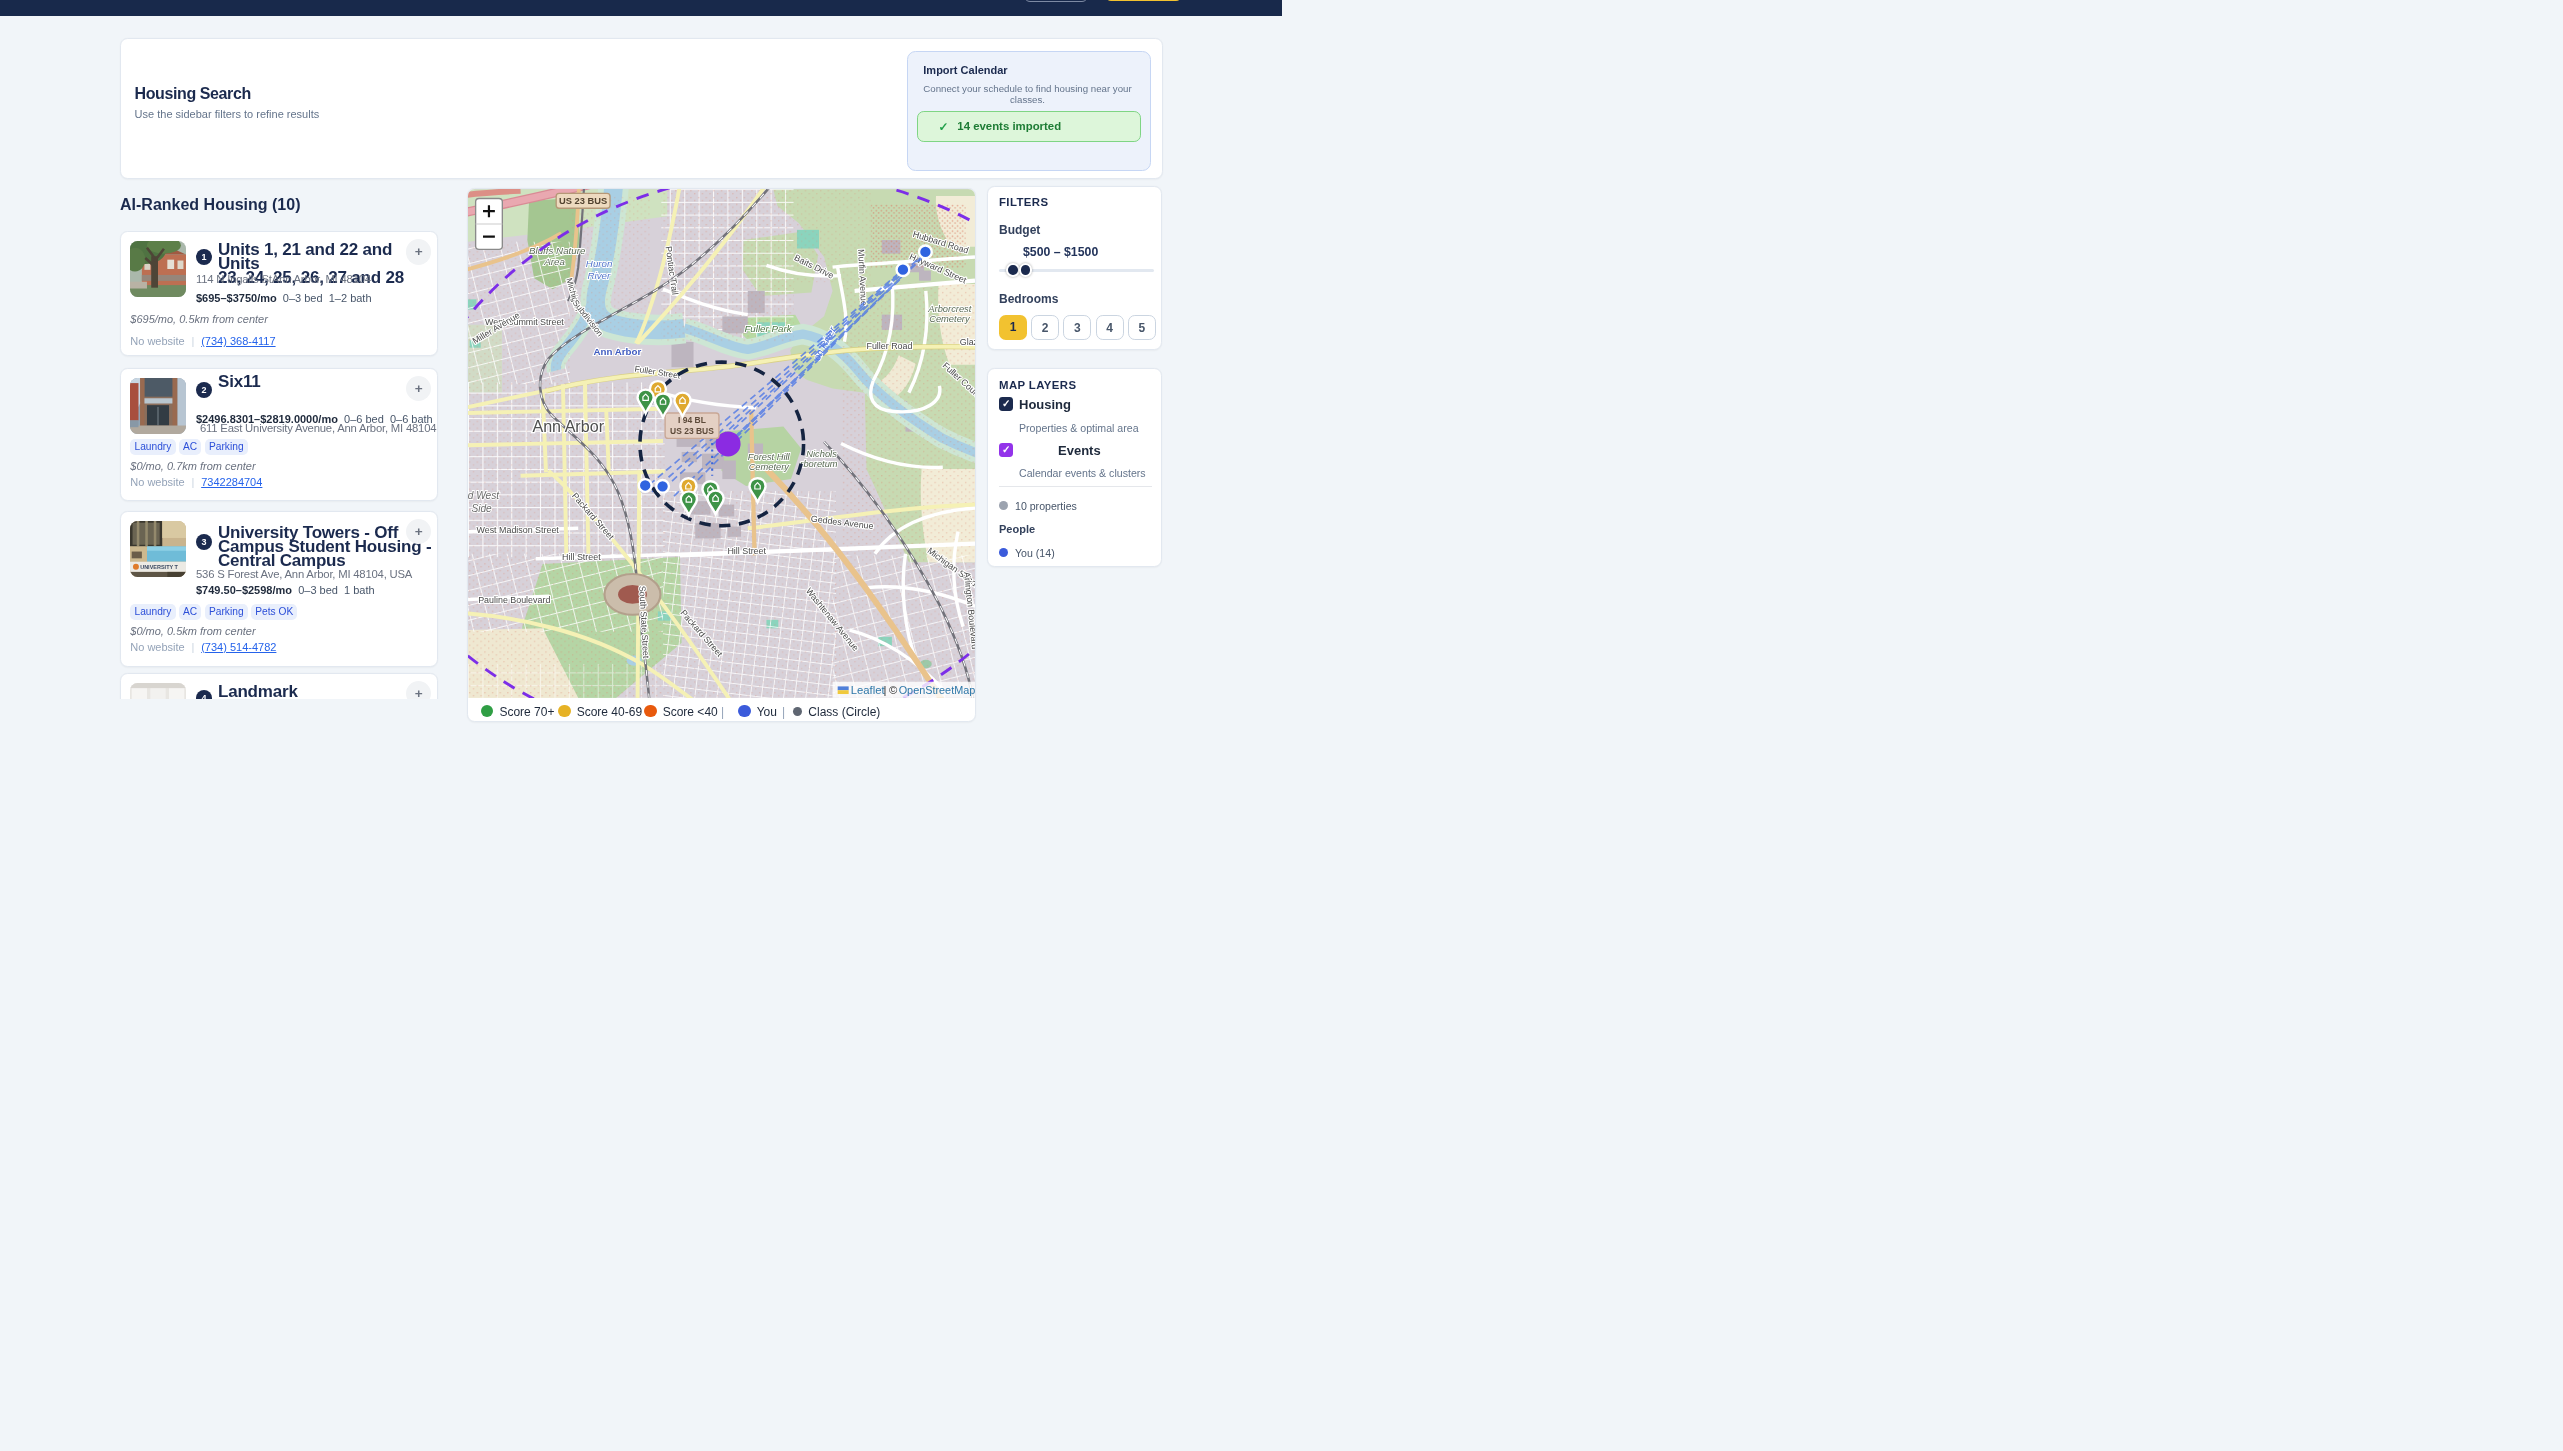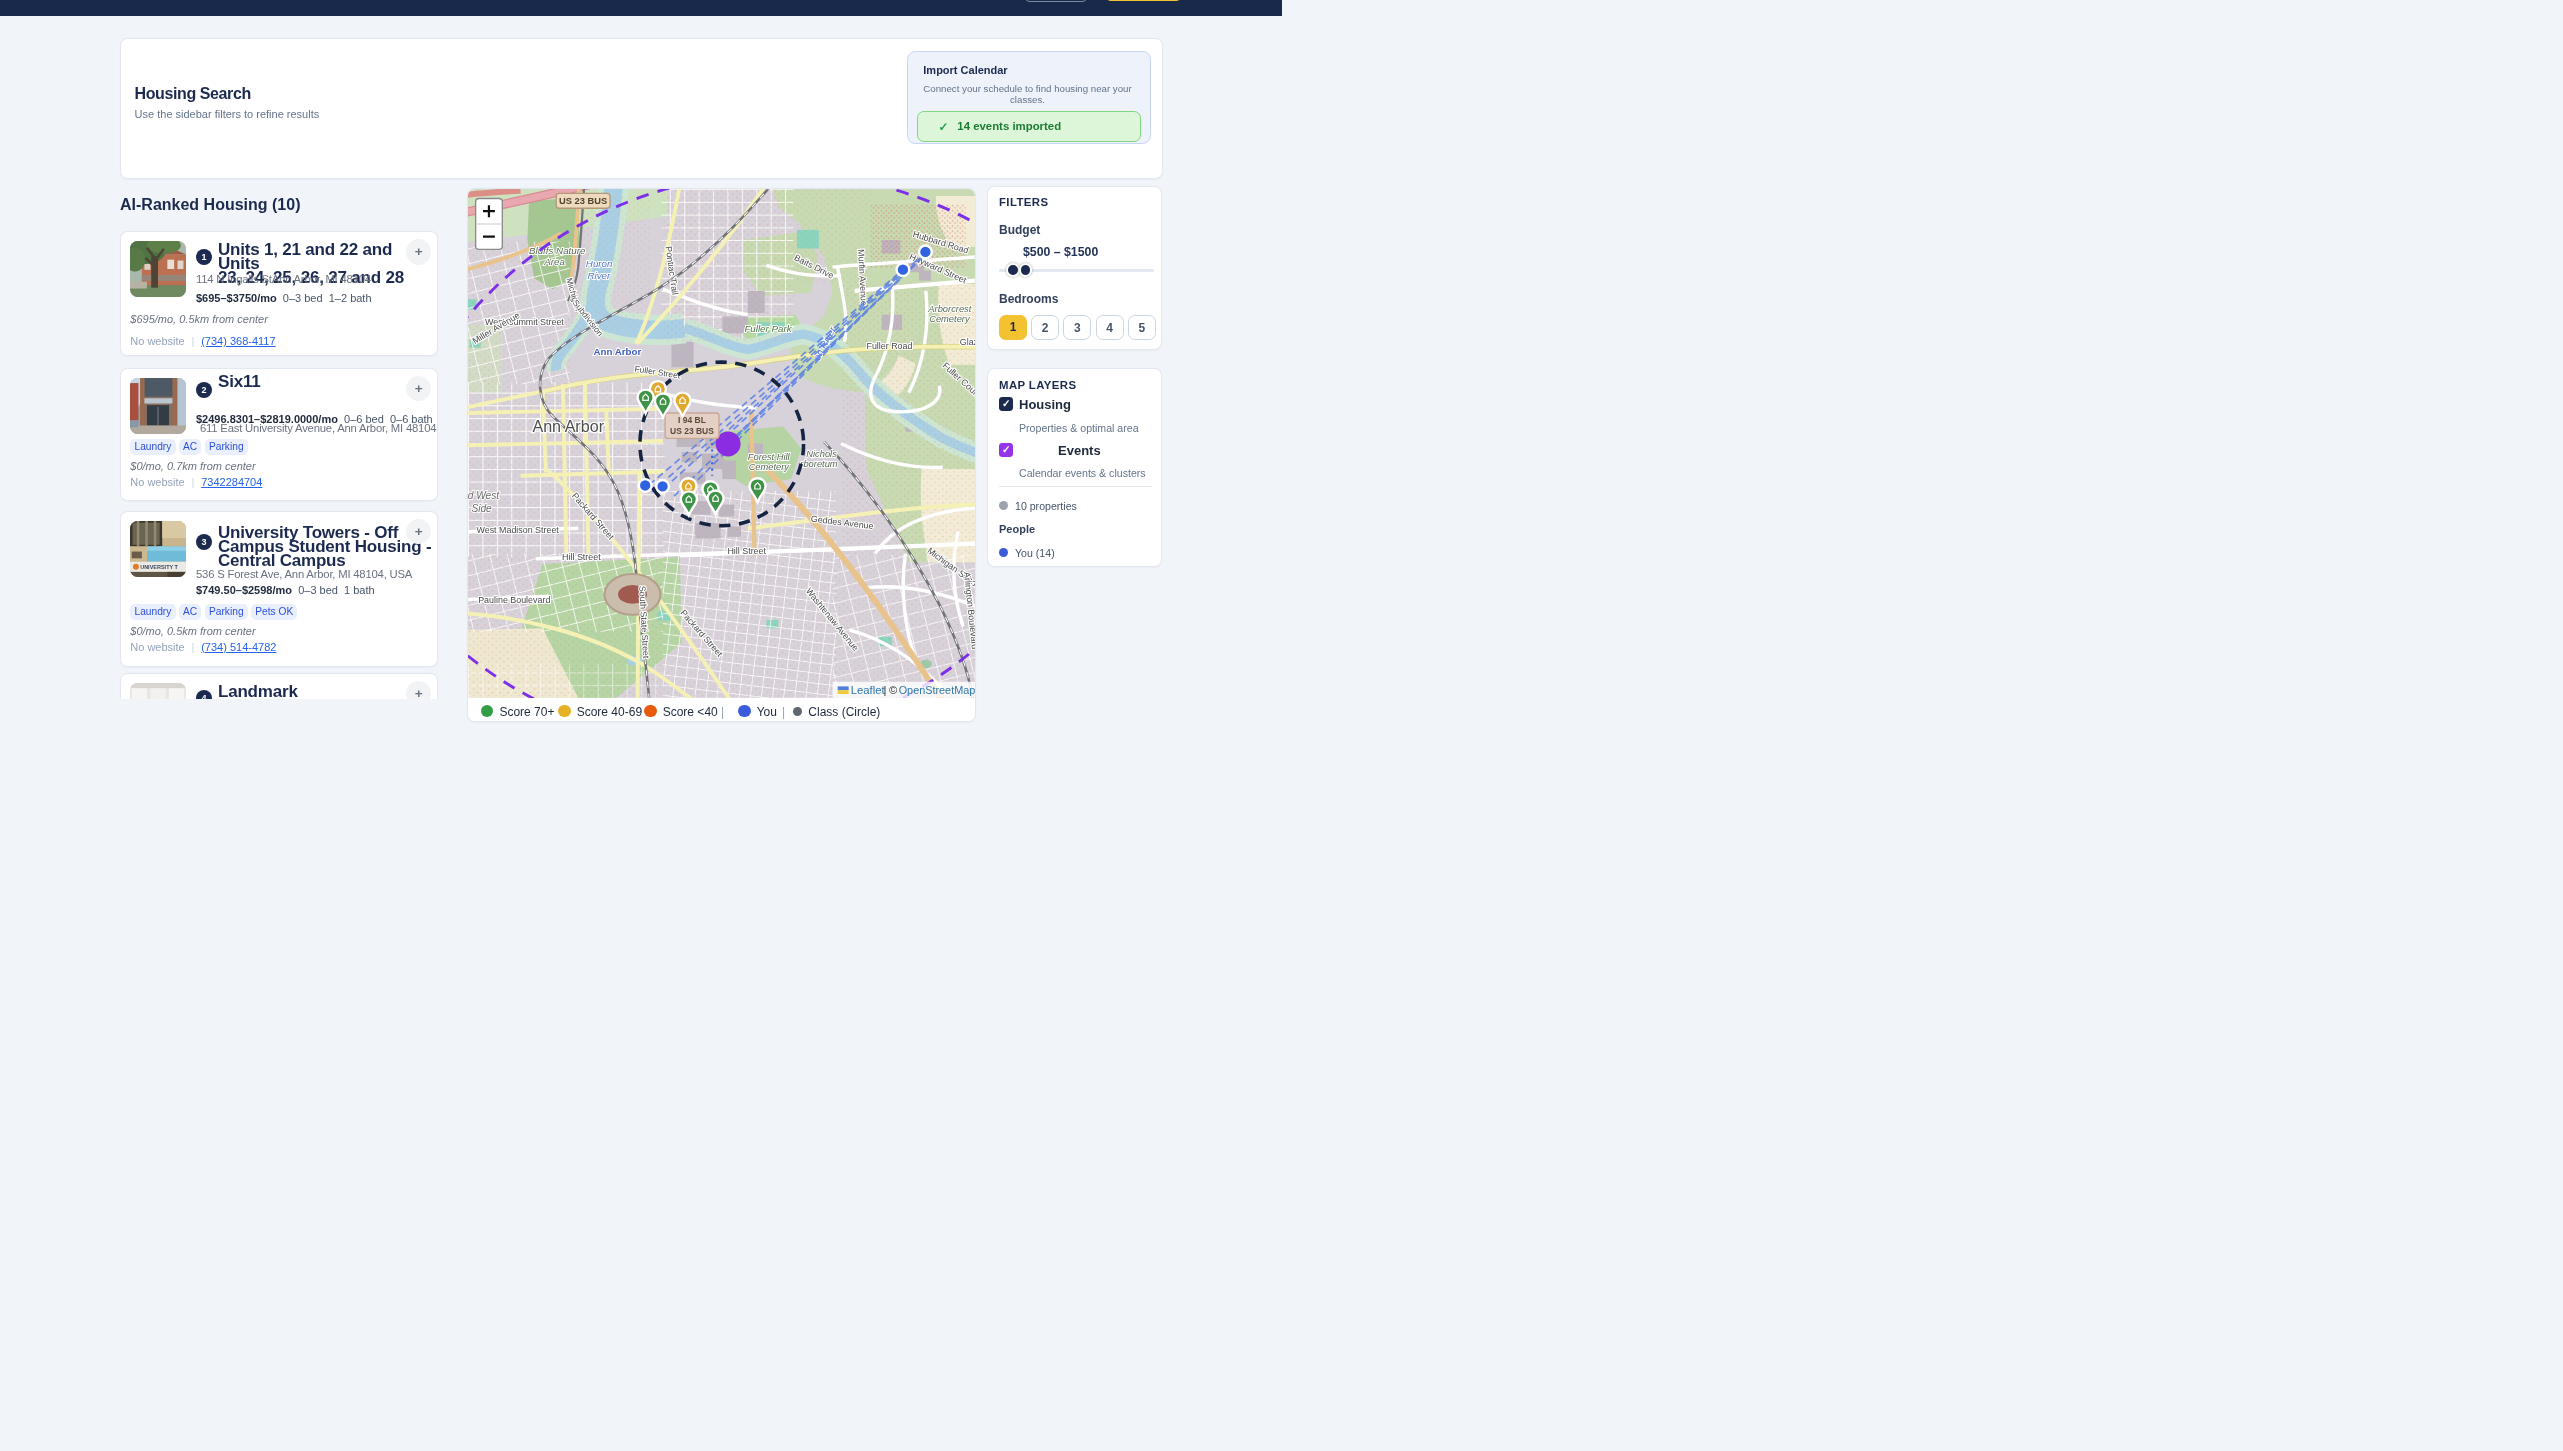--- a/index.html
+++ b/index.html
@@ -8,21 +8,21 @@
   .abs { position:absolute; }
   .card { background:#fff; border:0.8px solid #e2e8f0; border-radius:7.6px; box-shadow:0 0.8px 1.7px rgba(0,0,0,.04); }
   header { position:absolute; left:0; top:0; width:1282px; height:16px; background:#18294b; }
   .hbtn1 { position:absolute; left:1024px; top:-12.7px; width:64px; height:14.4px; border:1.3px solid #7d8aa3; border-radius:6px; background:transparent; }
   .hbtn2 { position:absolute; left:1105px; top:-13.6px; width:77px; height:14.4px; border-radius:6px; background:#f2c230; }
 
   
   .topcard { left:120px; top:38px; width:1043px; height:141px; }
   .topcard h1 { position:absolute; left:13.6px; top:46px; font-size:16px; font-weight:700; color:#1b2a4e; letter-spacing:-0.4px; }
   .topcard .sub { position:absolute; left:13.6px; top:69px; font-size:11px; color:#64748b; }
-  .import { position:absolute; left:786px; top:12px; width:244px; height:93px; background:#edf2fb; border:0.8px solid #c6d6f4; border-radius:8.5px; }
+  .import { position:absolute; left:786px; top:12px; width:244px; height:120px; background:#edf2fb; border:0.8px solid #c6d6f4; border-radius:8.5px; }
   .import h3 { position:absolute; left:15.3px; top:12px; font-size:11px; font-weight:700; color:#1b2a4e; }
   .import .body { position:absolute; left:15.3px; top:30.5px; font-size:9.7px; line-height:11.4px; color:#64748b;text-align:center; }
   .greenbox { position:absolute; left:9.3px; top:59px; width:224px; height:30.5px; background:#ddf6da; border:0.8px solid #7fd584; border-radius:6.8px; }
   .greenbox .chk { position:absolute; left:20.3px; top:7.6px; color:#22a04a; font-size:12px; font-weight:700; }
   .greenbox .txt { position:absolute; left:39px; top:8px; color:#1d7c34; font-size:11.4px; font-weight:700; }
 
   
   .h2 { left:120px; top:196px; font-size:16px; font-weight:700; color:#1b2a4e; }
   .lcard { left:120px; width:318px; overflow:hidden; }
   .thumb { position:absolute; left:9.3px; top:8.5px; width:56px; height:56px; border-radius:7.6px; overflow:hidden; }

